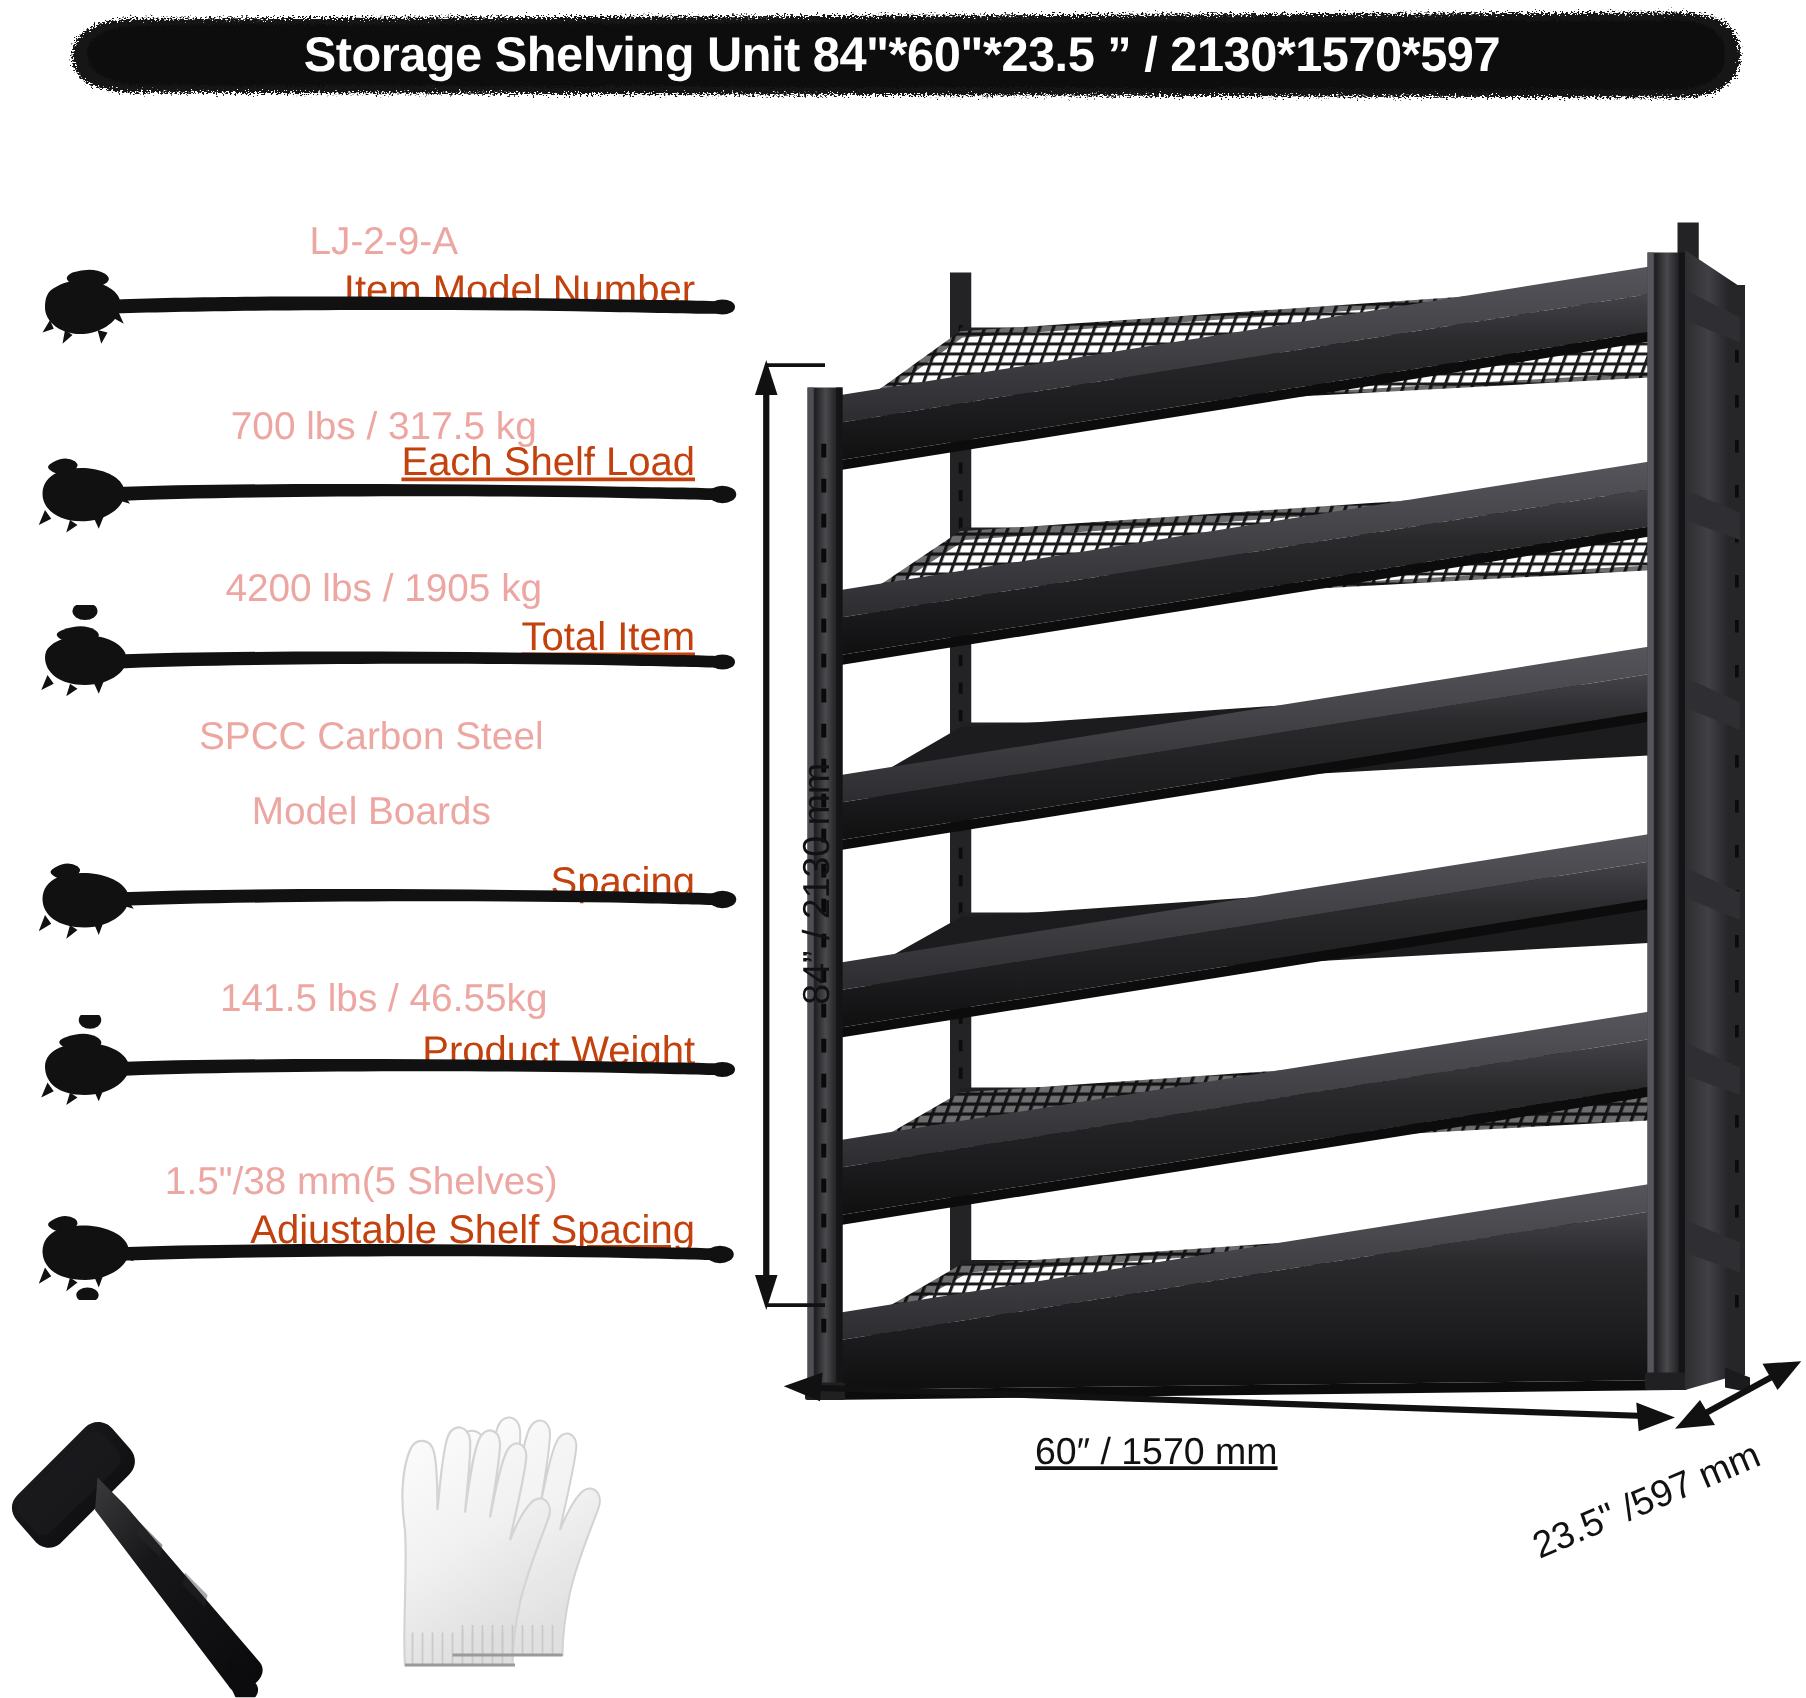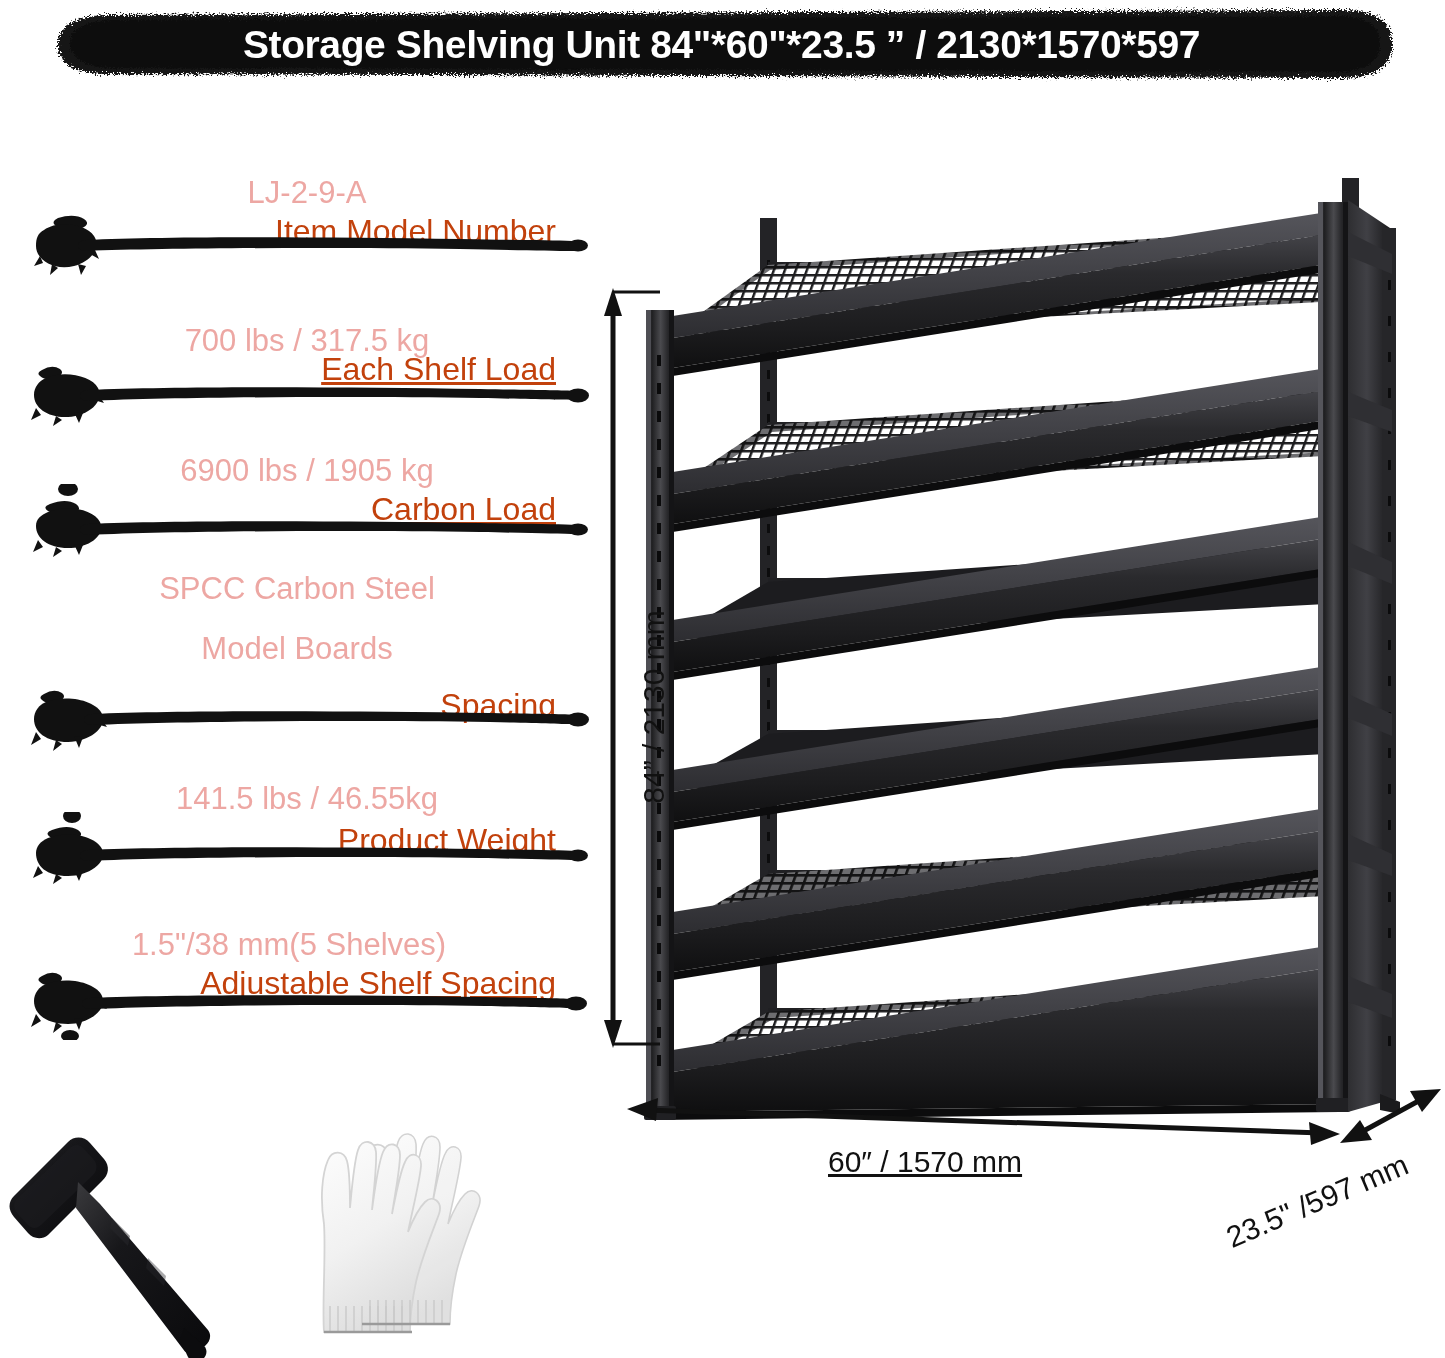--- a/index.html
+++ b/index.html
@@ -120,22 +120,22 @@
             <path d="M16,24 C34,16 62,22 68,34 C75,48 58,62 38,63 C18,64 4,54 4,41 C4,33 9,27 16,24 Z"></path>
             <path d="M6,54 l-5,12 l10,-5 Z M44,58 l5,11 l4,-10 Z M26,62 l-3,10 l9,-6 Z M64,46 l10,3 l-6,-9 Z"></path>
             <path d="M58,36 C150,32 320,33 450,35 C500,36 530,36 546,37 C553,37 557,39 557,41.5 C557,44 552,46 546,46 C530,46 500,45 450,44 C320,42 150,43 58,47 C52,47 50,44 50,41.5 C50,39 52,36.5 58,36 Z"></path>
             <ellipse cx="548" cy="41.5" rx="11" ry="7"></ellipse>
           </g>
         </svg>
       </div>
     </div>
 
     <div class="spec-row" style="top:288px;">
-      <div class="spec-value" style="left:42px; top:14px;">6900 lbs / 1905 kg</div>
-      <div class="spec-label" style="left:26px; top:52px;">Carbon Load</div>
+      <div class="spec-value" style="left:42px; top:14px;">4200 lbs / 1905 kg</div>
+      <div class="spec-label" style="left:26px; top:52px;">Total Item</div>
       <div class="spec-stroke" style="top:46px;">
         <svg width="560" height="78" viewBox="0 0 560 78" xmlns="http://www.w3.org/2000/svg">
           <g fill="#111">
             <ellipse cx="38" cy="5" rx="10" ry="7"></ellipse>
             <path d="M20,20 q16,-6 26,0 q7,5 -2,9 q-14,5 -26,-2 q-6,-4 2,-7 Z"></path>
             <path d="M18,28 C36,20 64,25 70,38 C76,52 58,64 38,64 C18,64 6,54 6,42 C6,35 11,31 18,28 Z"></path>
             <path d="M8,56 l-5,12 l10,-5 Z M44,60 l5,11 l4,-10 Z M26,63 l-3,10 l9,-6 Z"></path>
             <path d="M58,40 C150,36 320,37 450,39 C500,40 532,40 546,41 C553,41 557,43 557,45.5 C557,48 552,50 546,50 C532,50 500,49 450,48 C320,46 150,47 58,51 C52,51 50,48 50,45.5 C50,43 52,40.5 58,40 Z"></path>
             <ellipse cx="548" cy="45.5" rx="10" ry="6"></ellipse>
           </g>

